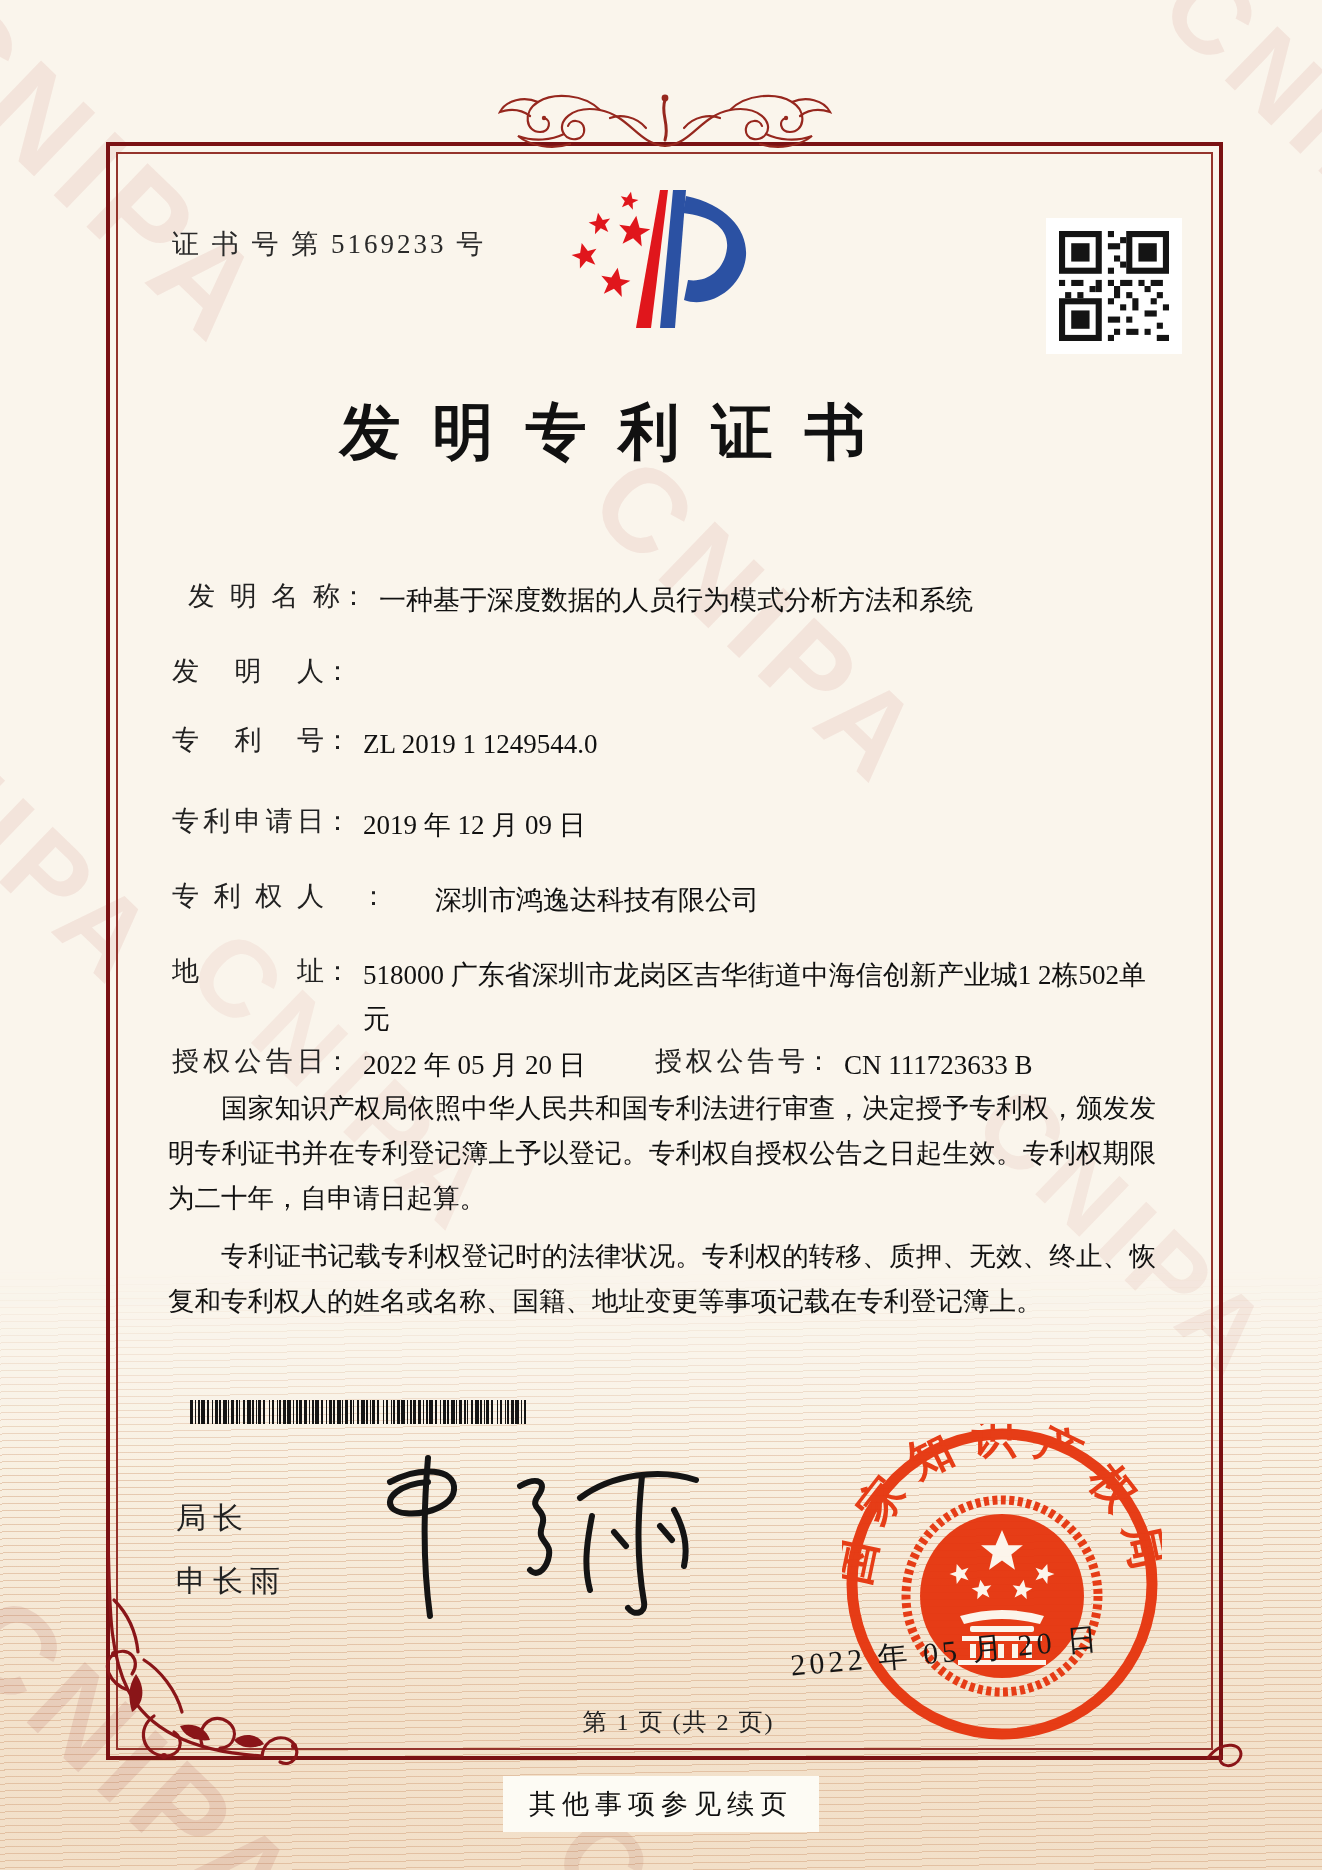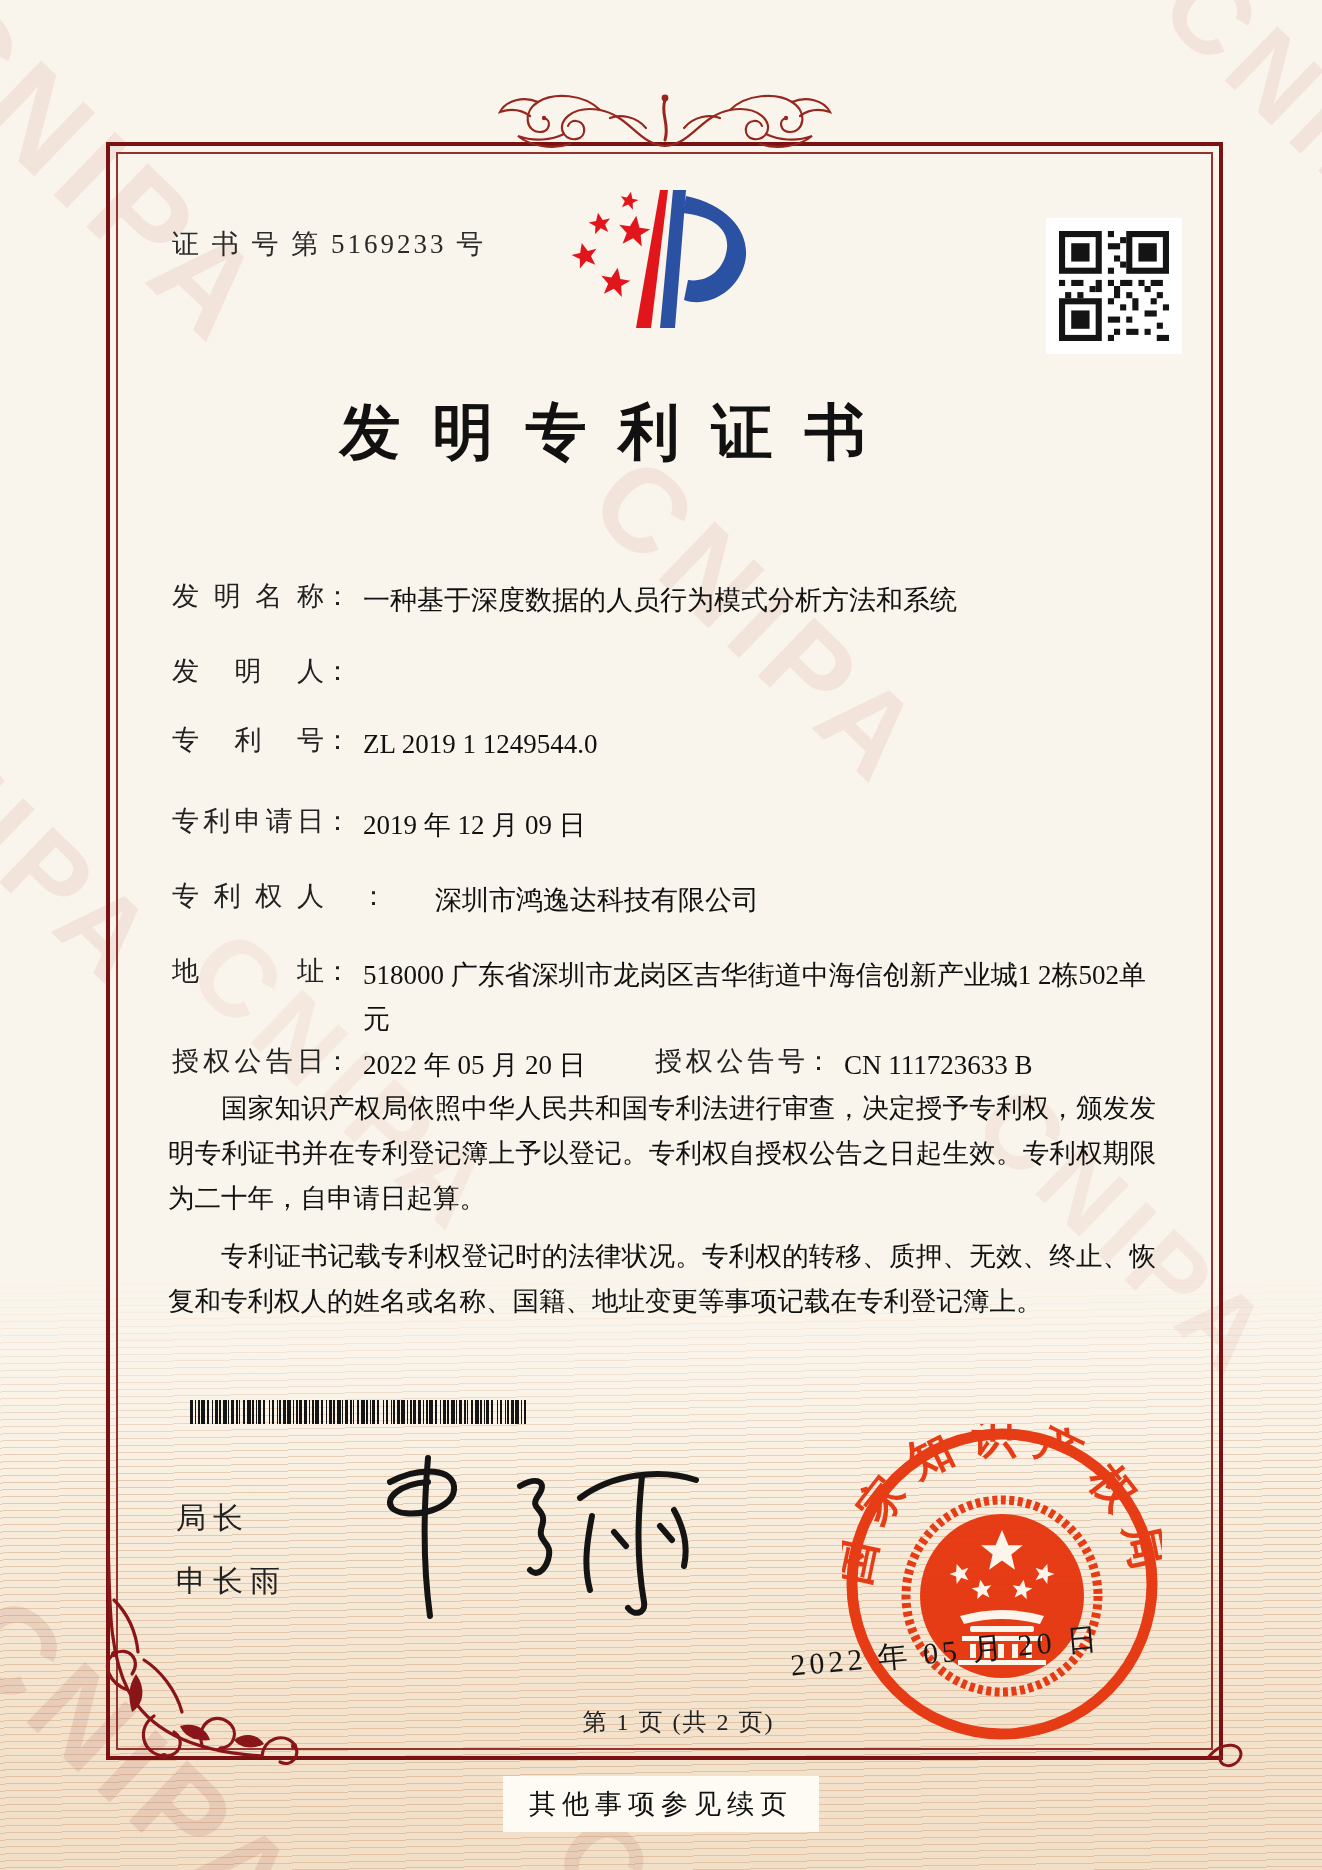--- a/index.html
+++ b/index.html
@@ -65,21 +65,21 @@
   }
   
   .fields{position:absolute;left:172px;top:570px;width:990px;z-index:4;font-size:27px;}
   .frow{position:absolute;left:0;display:flex;align-items:flex-start;}
   .flabel{
     display:inline-block;width:152px;text-align:justify;text-align-last:justify;
     flex:0 0 152px;color:#222;
   }
   .fcolon{display:inline-block;margin:0 2px 0 0;color:#222;}
   .fvalue{display:inline-block;margin-left:10px;width:800px;line-height:44px;color:#111;}
-  .r1{top:8px;} .r2{top:83px;} .r3{top:152px;} .r4{top:233px;}
+  .r1{top:8px;margin-left:16px;} .r2{top:83px;} .r3{top:152px;} .r4{top:233px;}
   .r5{top:308px;gap:36px;} .r6{top:383px;} .r7{top:473px;}
   .grant-col2{position:absolute;left:483px;top:0;display:flex;}
   .grant-col2 .flabel{width:150px;flex-basis:150px;}
   
   .body-text{
     position:absolute;left:168px;top:1086px;width:988px;z-index:4;
     font-size:26.5px;line-height:45px;text-align:justify;color:#111;
   }
   .body-text p{margin:0 0 13px 0;text-indent:53px;}
   

